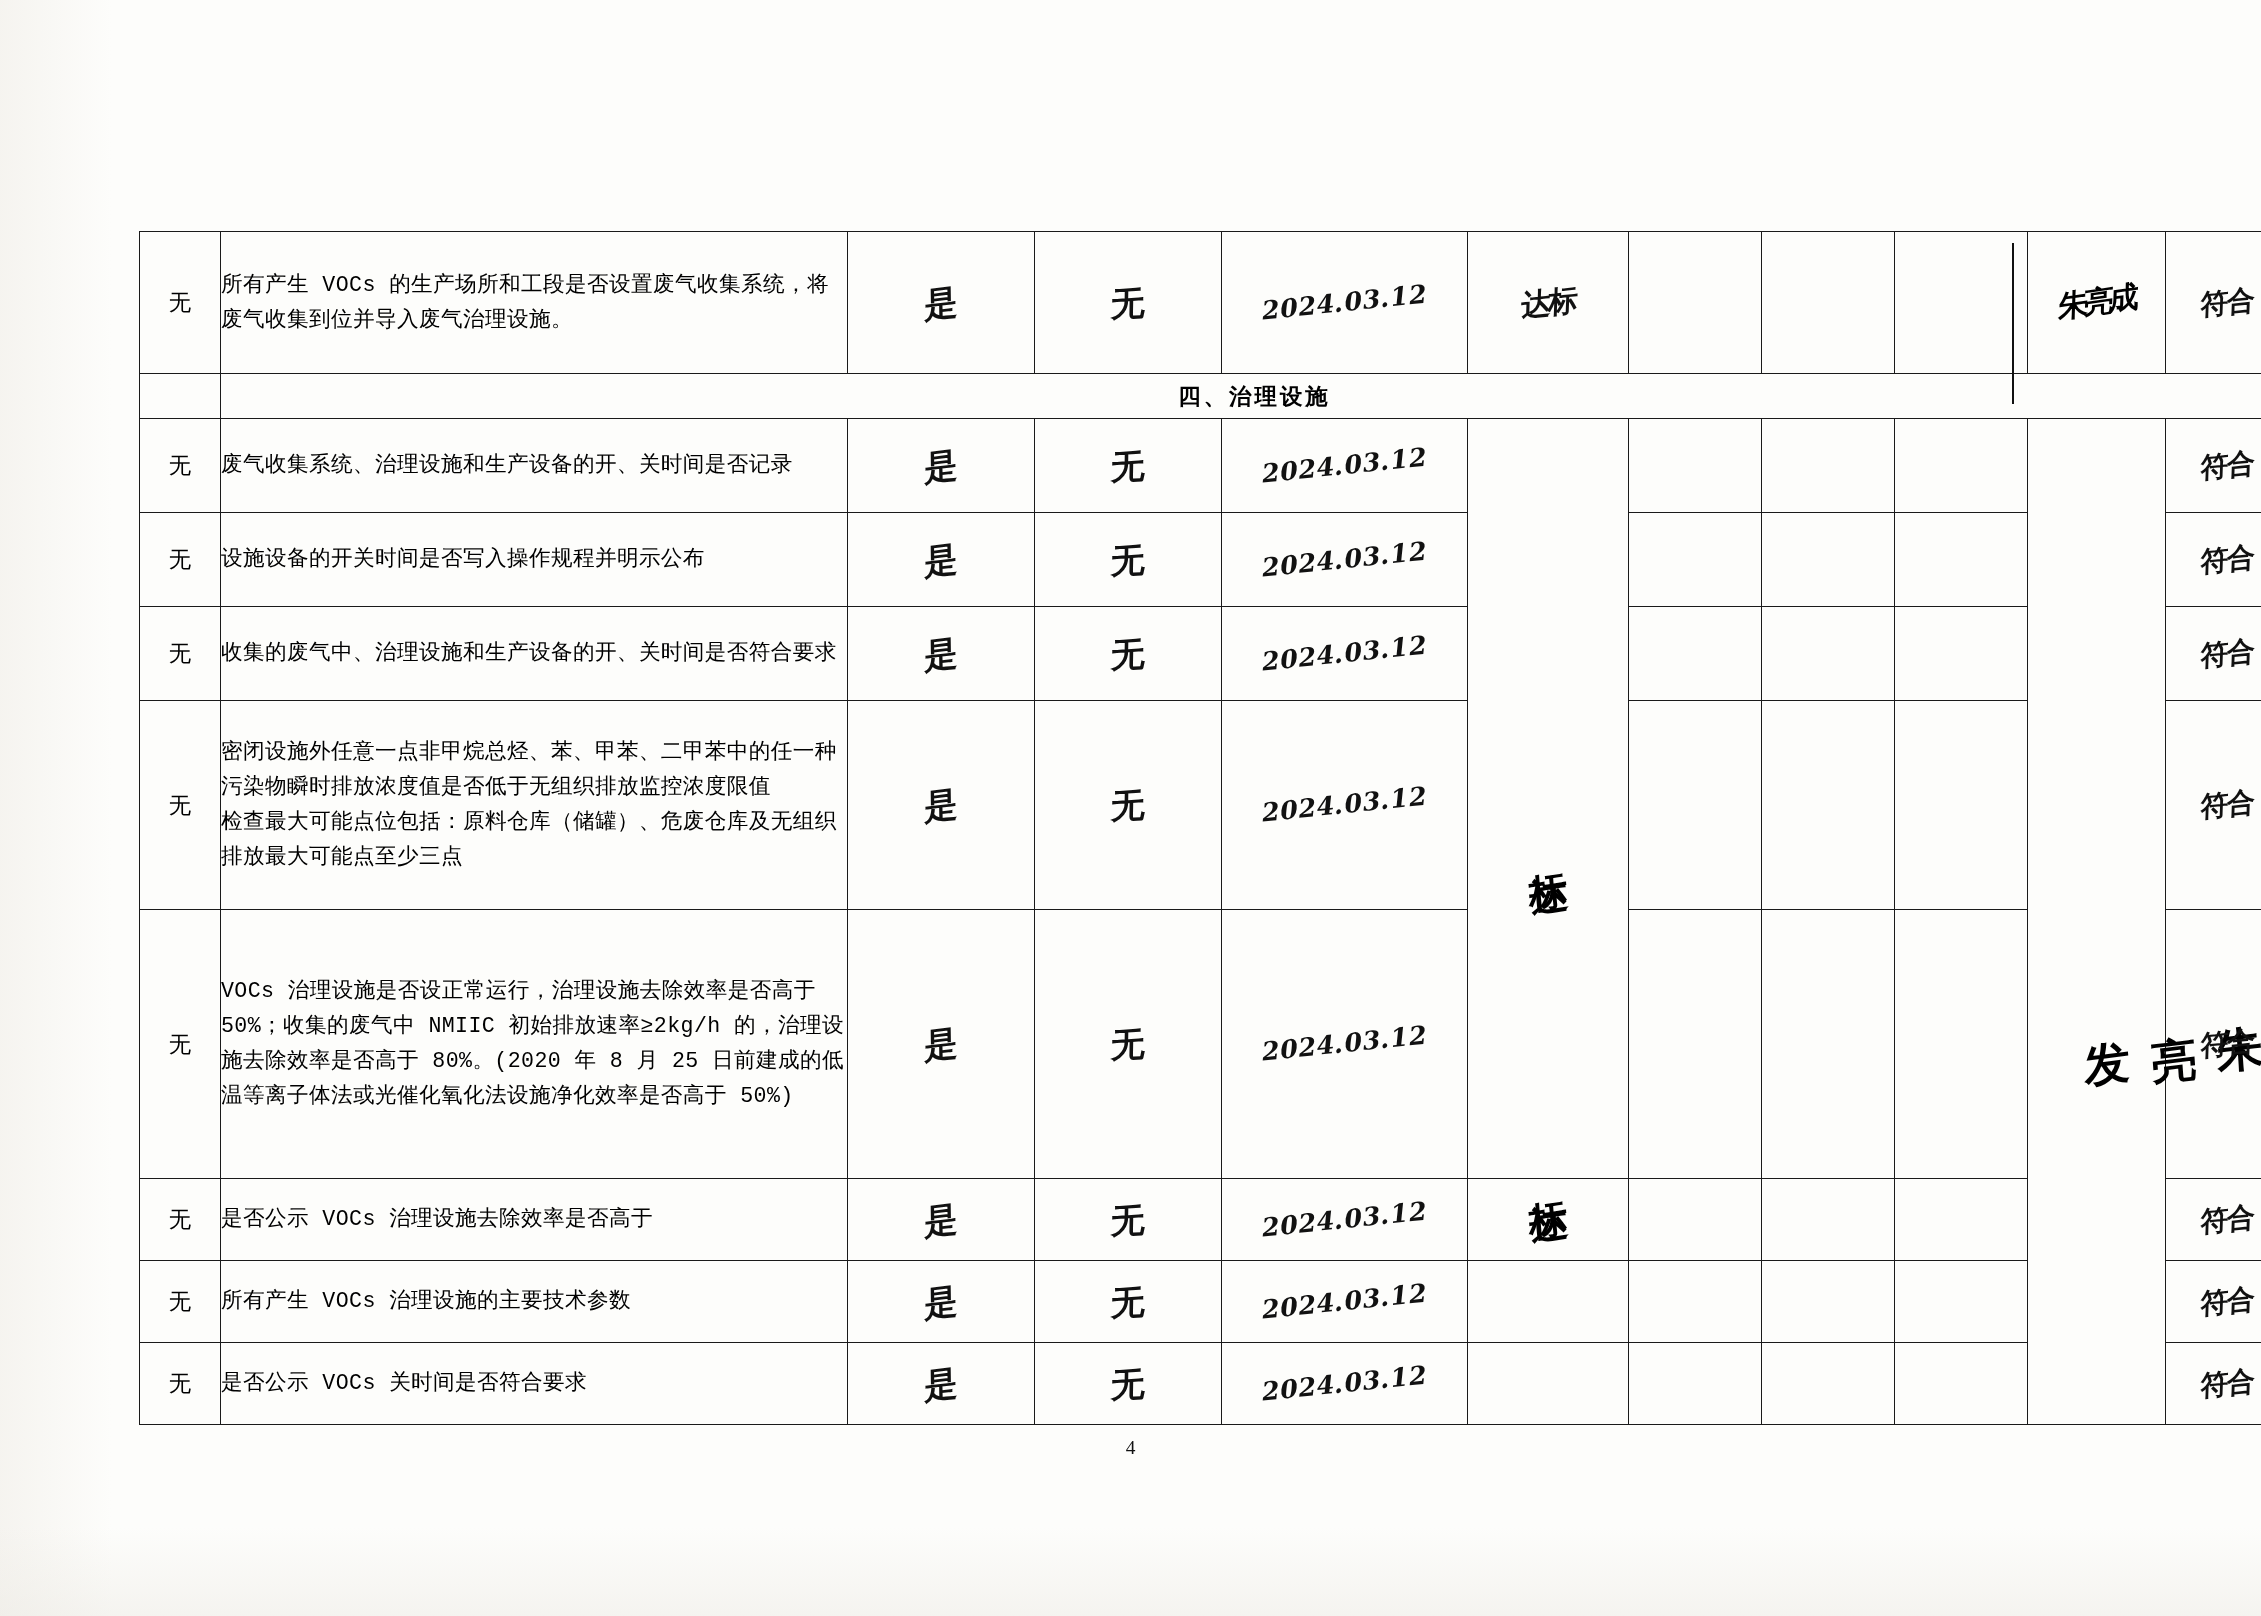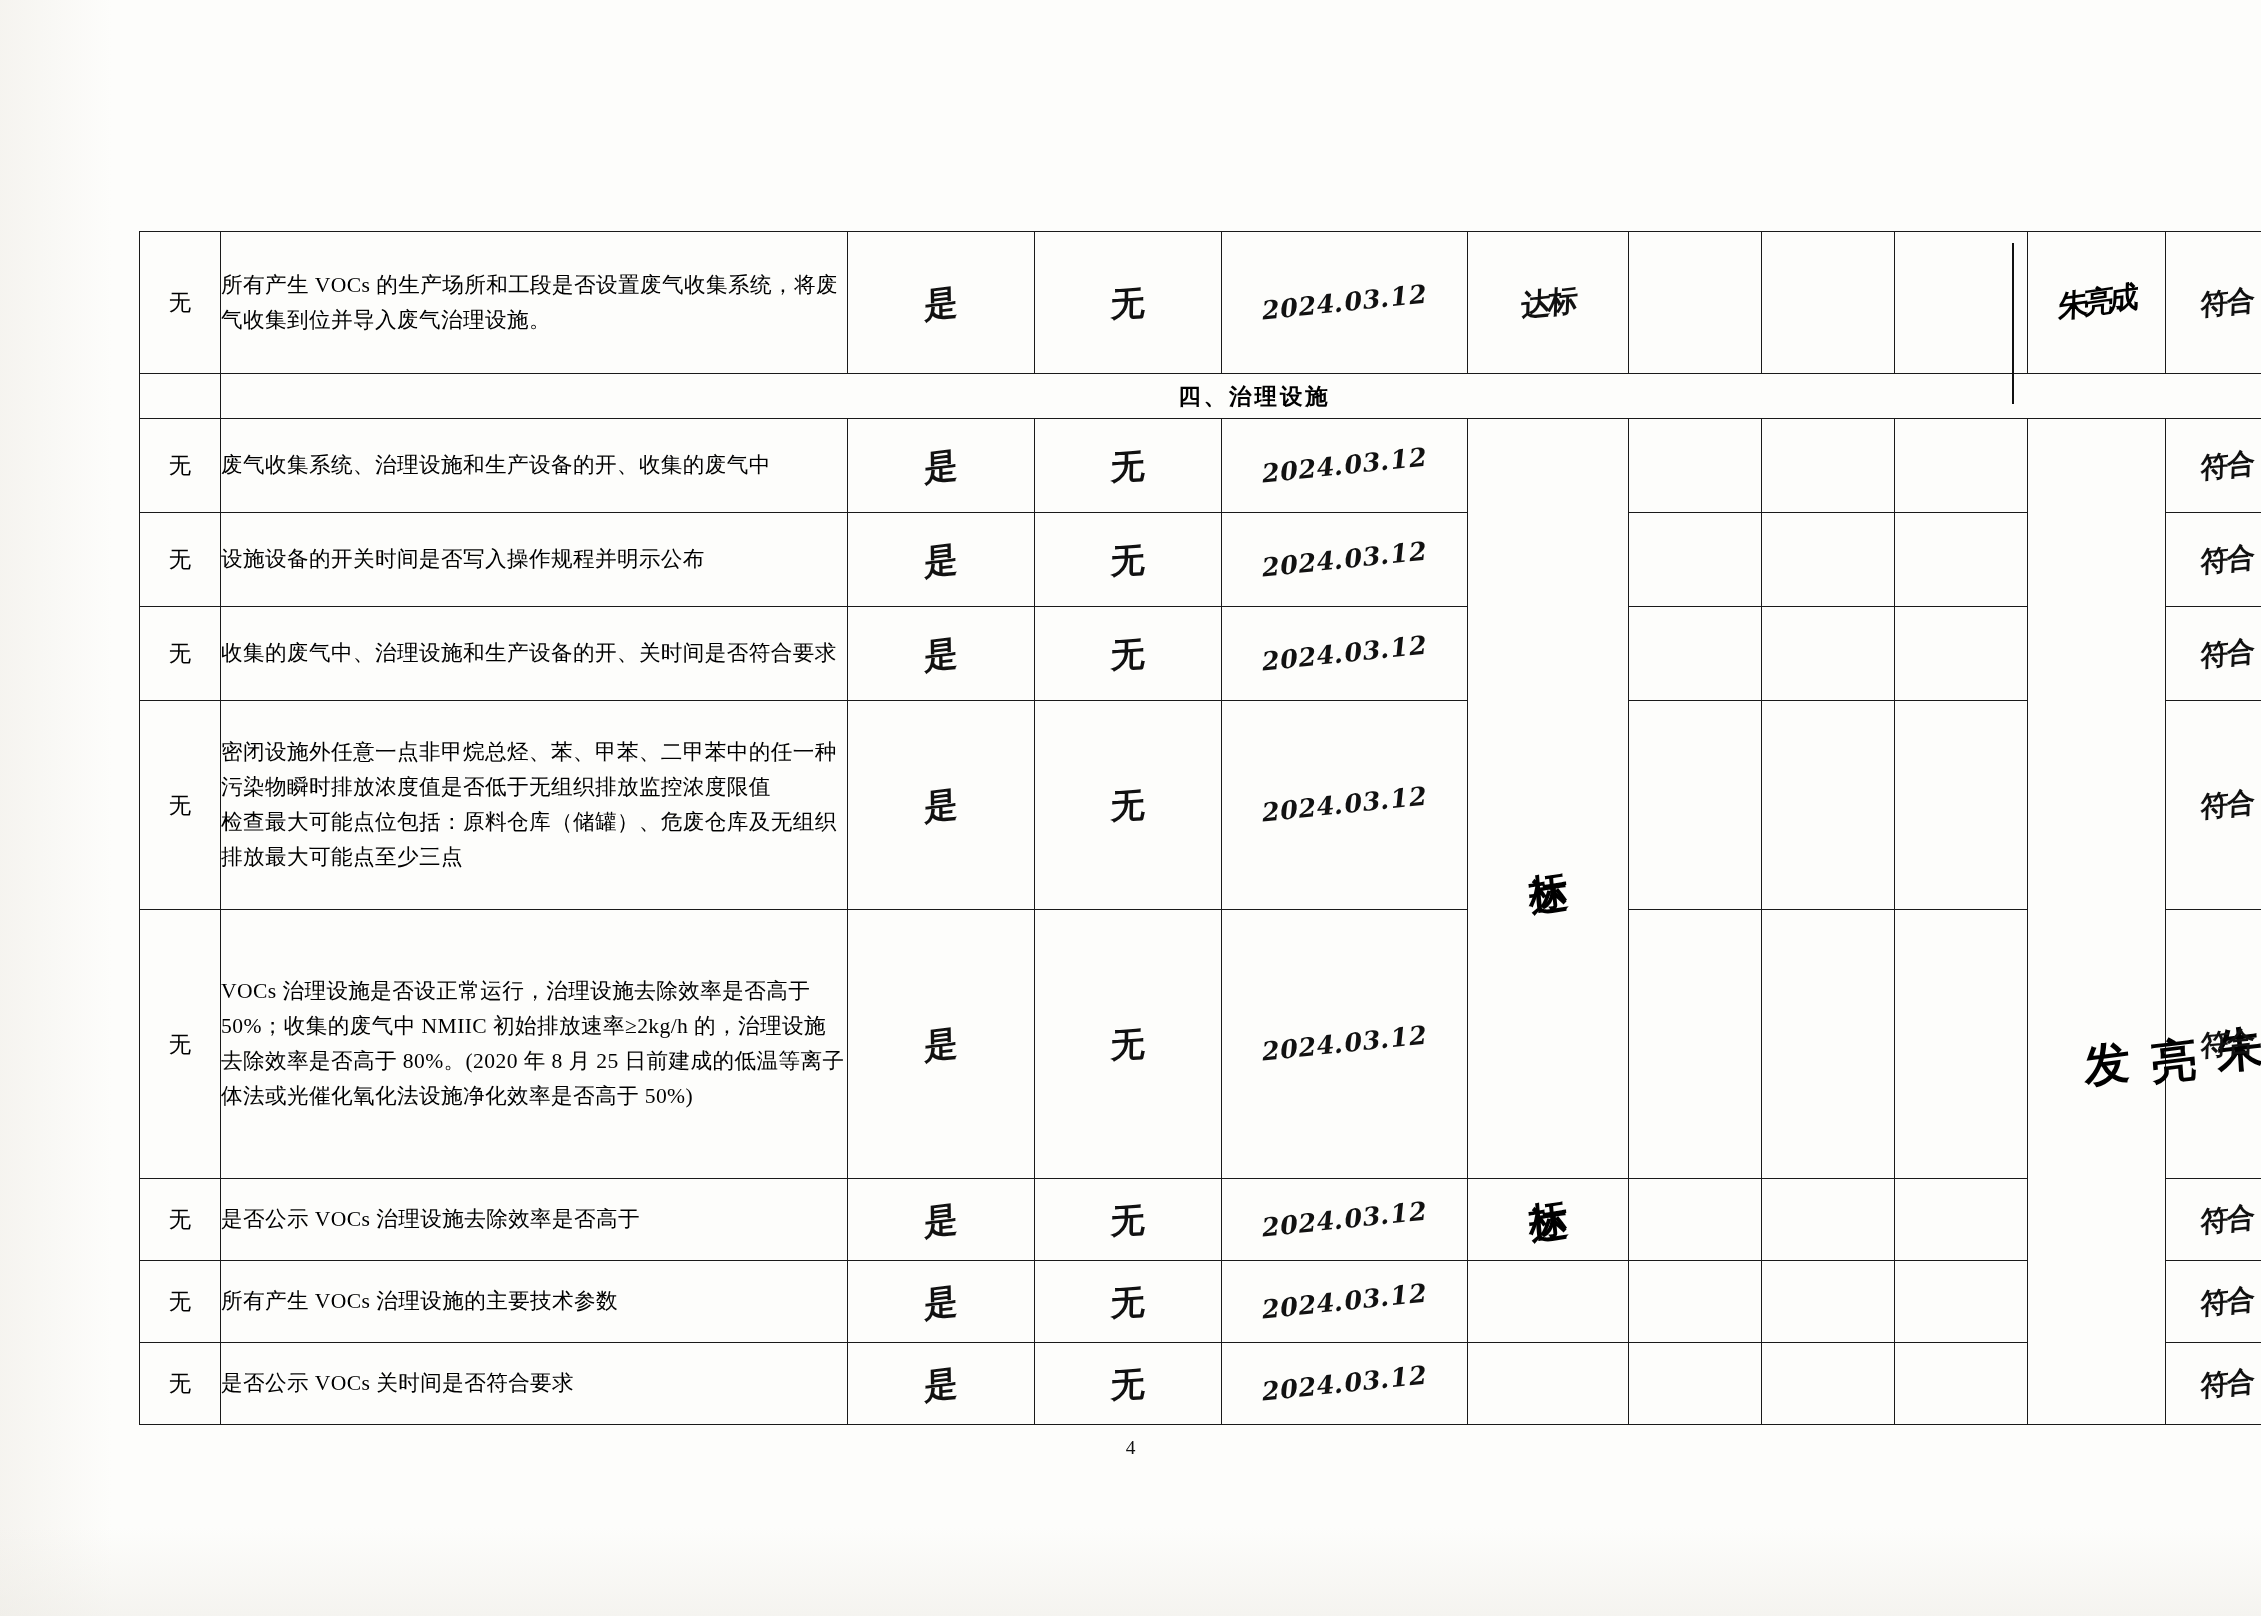--- a/index.html
+++ b/index.html
@@ -53,21 +53,21 @@
     text-align: center;
     font-size: 22.4px;
     font-family: "Liberation Sans", sans-serif;
   }
   .c-item {
     width: 627px;
     padding: 10.5px 13.4px 10.5px 16.4px;
     font-size: 21.6px;
     line-height: 1.62;
     text-align: left;
-    font-family: Liberation Serif, serif;
+    font-family: Liberation Mono, monospace;
     letter-spacing: 0.4px;
   }
   .c-yes { width: 187px; }
   .c-no2 { width: 187px; }
   .c-date { width: 246px; }
   .c-note { width: 161px; }
   .c-blank { width: 133px; }
   .c-sign { width: 138px; }
   .c-result { width: 123px; }
 
@@ -225,21 +225,21 @@
       </td>
     </tr>
 
     <tr class="section-row" style="height:45px;">
       <td class="section-spacer"></td>
       <td colspan="10">四、治理设施</td>
     </tr>
 
     <tr style="height:94px;">
       <td class="c-no">无</td>
-      <td class="c-item">废气收集系统、治理设施和生产设备的开、收集的废气中</td>
+      <td class="c-item">废气收集系统、治理设施和生产设备的开、关时间是否记录</td>
       <td>
         <span class="hw hw-yes">是</span>
       </td>
       <td>
         <span class="hw hw-no">无</span>
       </td>
       <td>
         <span class="hw hw-date">2024.03.12</span>
       </td>
       <td rowspan="5">

